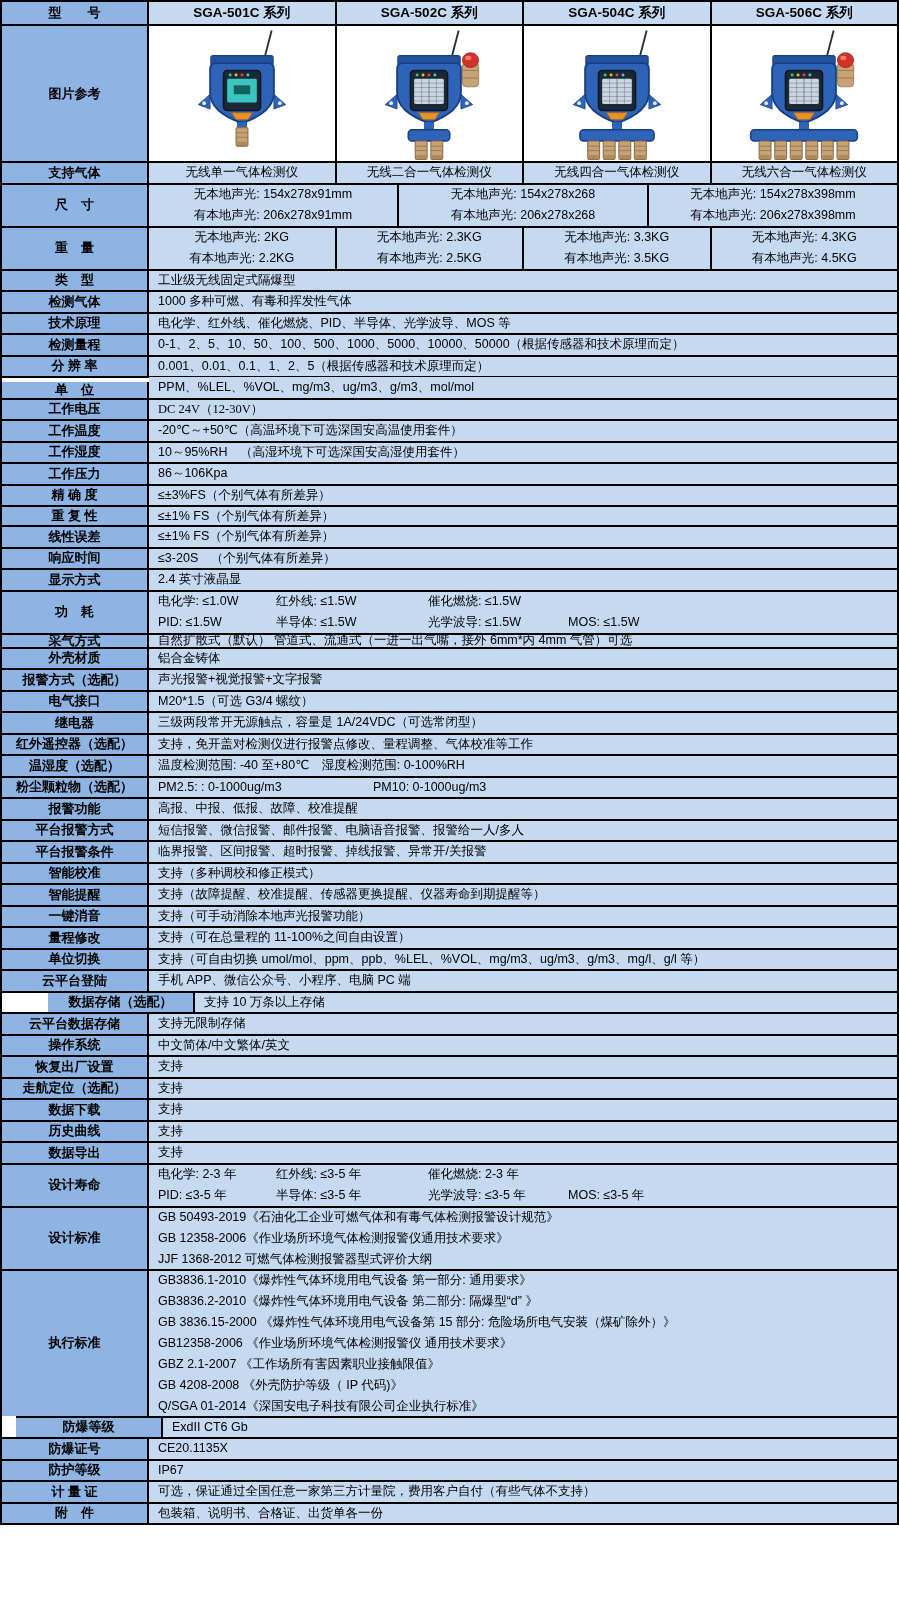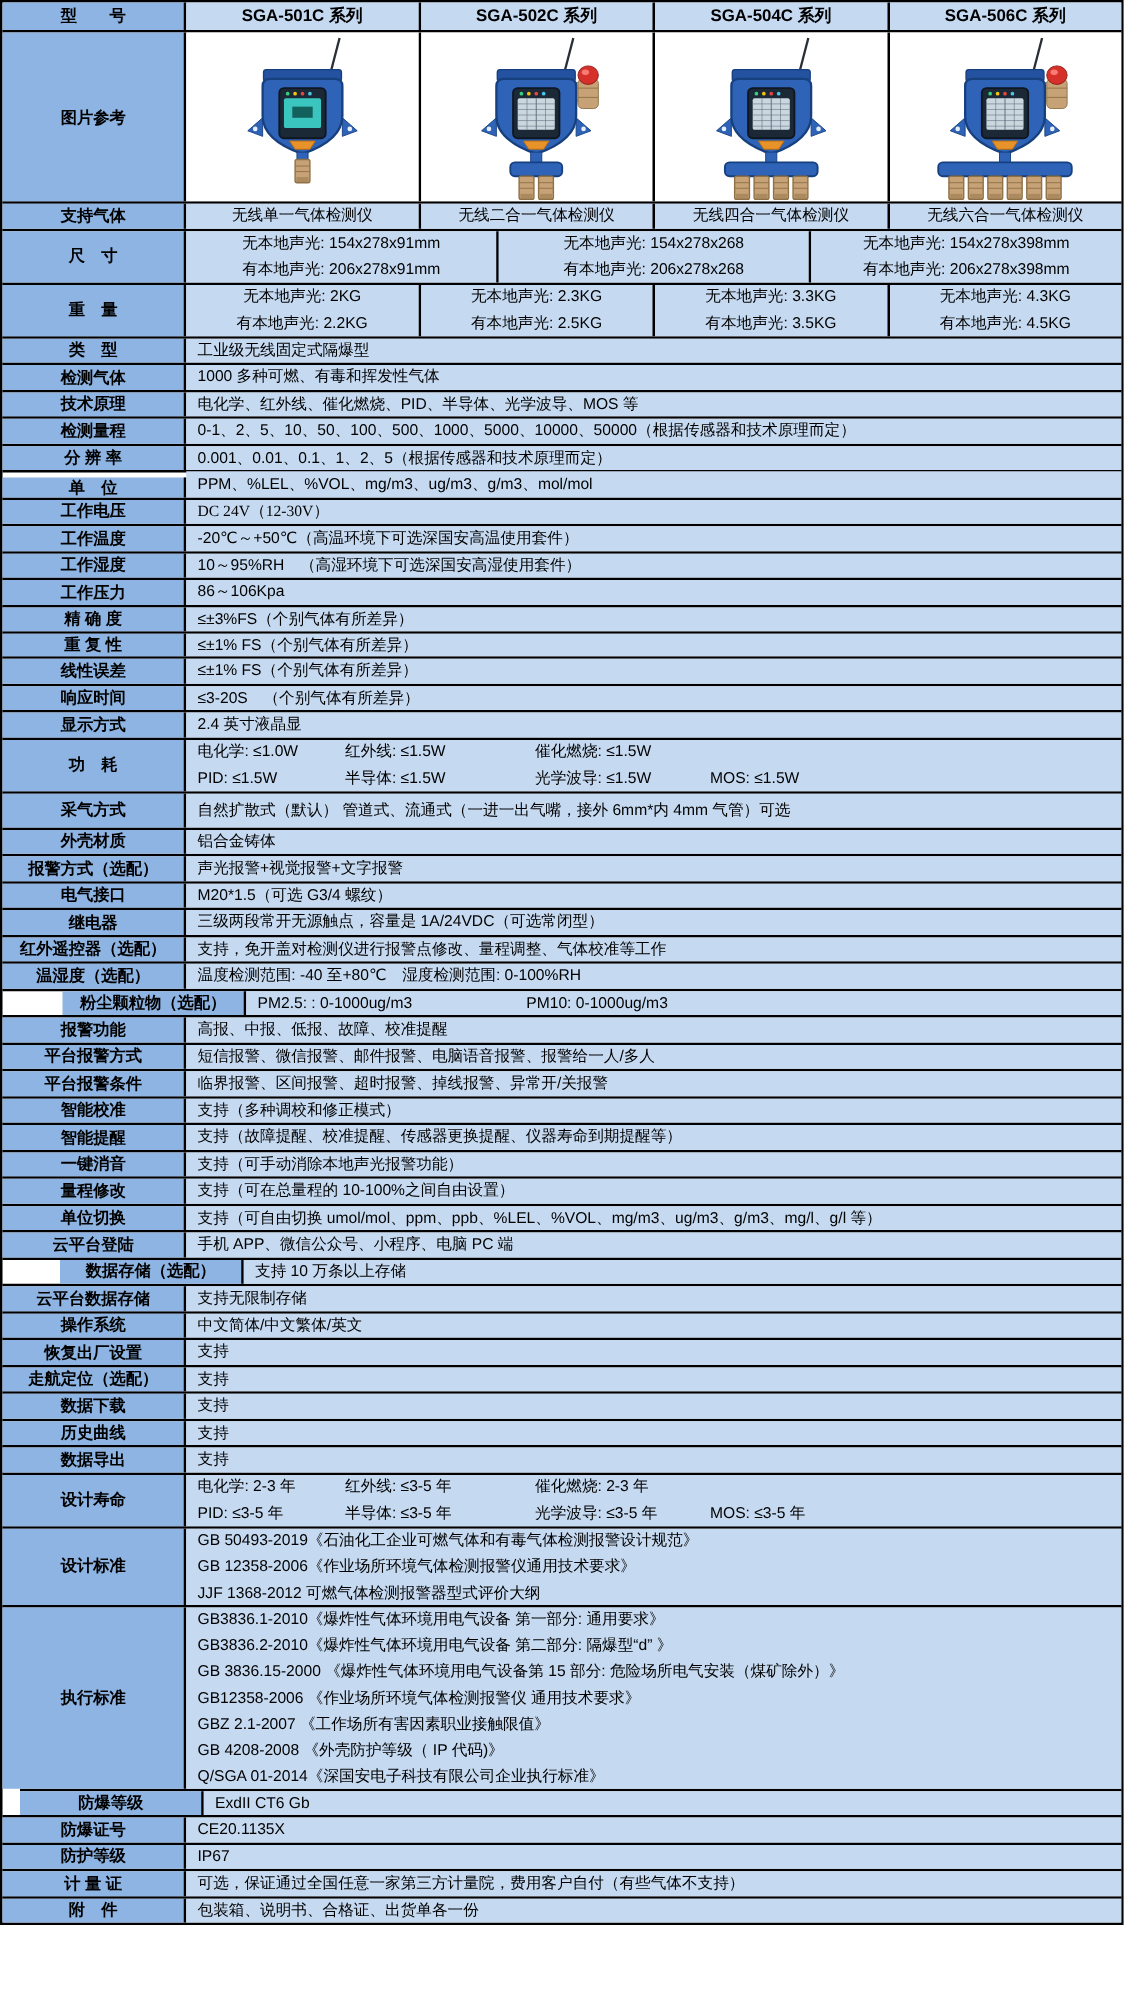--- a/index.html
+++ b/index.html
@@ -393,21 +393,21 @@
           <div class="vline">2.4 英寸液晶显</div>
         </div>
       </div>
       <div class="trow" style="height: 43px;">
         <div class="lcell">功　耗</div>
         <div class="vcell">
           <div class="vline"><span class="seg" style="min-width: 118px;">电化学: ≤1.0W</span><span class="seg" style="min-width: 152px;">红外线: ≤1.5W</span><span class="seg" style="min-width: 140px;">催化燃烧: ≤1.5W</span></div>
           <div class="vline"><span class="seg" style="min-width: 118px;">PID: ≤1.5W</span><span class="seg" style="min-width: 152px;">半导体: ≤1.5W</span><span class="seg" style="min-width: 140px;">光学波导: ≤1.5W</span><span class="seg">MOS: ≤1.5W</span></div>
         </div>
       </div>
-      <div class="trow" style="height: 29px;">
+      <div class="trow" style="height: 14px;">
         <div class="lcell">采气方式</div>
         <div class="vcell">
           <div class="vline">自然扩散式（默认） 管道式、流通式（一进一出气嘴，接外 6mm*内 4mm 气管）可选</div>
         </div>
       </div>
       <div class="trow" style="height: 21.5px;">
         <div class="lcell">外壳材质</div>
         <div class="vcell">
           <div class="vline">铝合金铸体</div>
         </div>
@@ -435,21 +435,21 @@
         <div class="vcell">
           <div class="vline">支持，免开盖对检测仪进行报警点修改、量程调整、气体校准等工作</div>
         </div>
       </div>
       <div class="trow" style="height: 21.5px;">
         <div class="lcell">温湿度（选配）</div>
         <div class="vcell">
           <div class="vline">温度检测范围: -40 至+80℃　湿度检测范围: 0-100%RH</div>
         </div>
       </div>
-      <div class="trow" style="height: 21.5px; padding-left: 48px;">
+      <div class="trow" style="height: 21.5px;">
         <div class="lcell">粉尘颗粒物（选配）</div>
         <div class="vcell">
           <div class="vline"><span class="seg" style="min-width: 215px;">PM2.5: : 0-1000ug/m3</span><span class="seg">PM10: 0-1000ug/m3</span></div>
         </div>
       </div>
       <div class="trow" style="height: 21.5px;">
         <div class="lcell">报警功能</div>
         <div class="vcell">
           <div class="vline">高报、中报、低报、故障、校准提醒</div>
         </div>
@@ -480,21 +480,21 @@
       </div>
       <div class="trow" style="height: 21.5px;">
         <div class="lcell">一键消音</div>
         <div class="vcell">
           <div class="vline">支持（可手动消除本地声光报警功能）</div>
         </div>
       </div>
       <div class="trow" style="height: 21.5px;">
         <div class="lcell">量程修改</div>
         <div class="vcell">
-          <div class="vline">支持（可在总量程的 10-100%之间自由设置）</div>
+          <div class="vline">支持（可在总量程的 11-100%之间自由设置）</div>
         </div>
       </div>
       <div class="trow" style="height: 21.5px;">
         <div class="lcell">单位切换</div>
         <div class="vcell">
           <div class="vline">支持（可自由切换 umol/mol、ppm、ppb、%LEL、%VOL、mg/m3、ug/m3、g/m3、mg/l、g/l 等）</div>
         </div>
       </div>
       <div class="trow" style="height: 21.5px;">
         <div class="lcell">云平台登陆</div>

